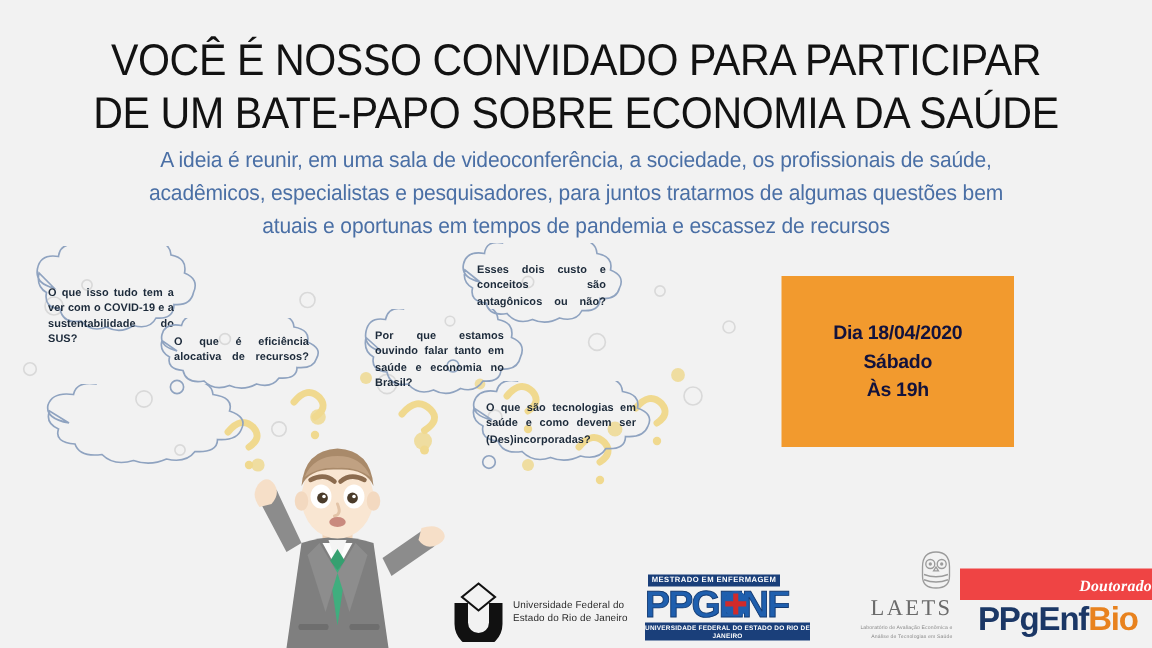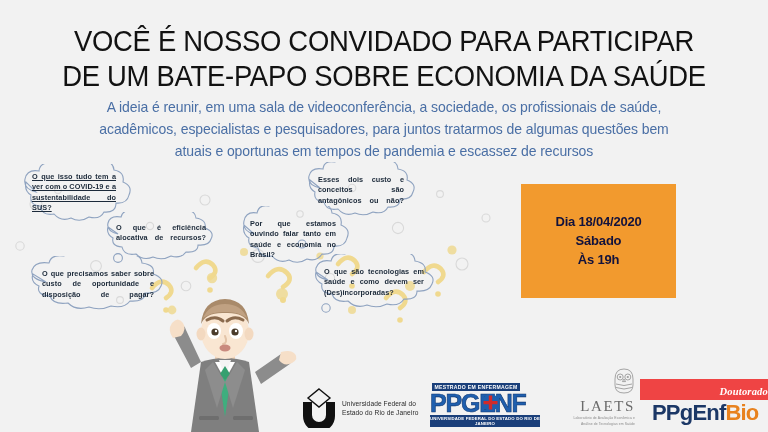--- a/index.html
+++ b/index.html
@@ -363,21 +363,21 @@
   </svg>
 
   <div class="bubble-layer">
 
     <div class="bubble" style="left:12px; top:4px; width:128px; height:66px;">
       <svg viewBox="0 0 128 66" width="128" height="66" xmlns="http://www.w3.org/2000/svg">
         <path d="M24 28 q-13 -3 -11 -13 q2 -10 14 -8 q1 -9 12 -8 q5 -8 16 -5 q8 -7 18 -1 q11 -4 16 5
                  q12 -2 13 8 q11 2 9 12 q10 4 6 13 q-2 9 -13 8 q0 10 -12 9 q-4 8 -15 5 q-9 6 -18 1
                  q-10 4 -17 -4 q-12 2 -14 -8 q-11 -1 -9 -11 q-7 -4 -5 -13 Z" fill="none" stroke="#8fa3c0" stroke-width="1.1"></path>
       </svg>
-      <div class="btext" style="left:20px; top:8px; width:84px;text-decoration:underline;">O que isso tudo tem a ver com o COVID-19 e a sustentabilidade do SUS?</div>
+      <div class="btext" style="left:20px; top:26px; width:84px;">O que isso tudo tem a ver com o COVID-19 e a sustentabilidade do SUS?</div>
     </div>
 
 
     <div class="bubble" style="left:296px; top:2px; width:126px; height:60px;">
       <svg viewBox="0 0 126 60" width="126" height="60" xmlns="http://www.w3.org/2000/svg">
         <path d="M24 26 q-13 -3 -11 -12 q2 -9 14 -7 q1 -9 12 -7 q5 -8 16 -5 q8 -6 18 -1 q11 -4 16 5
                  q12 -2 13 8 q11 2 9 11 q10 4 6 12 q-2 8 -13 7 q0 9 -12 8 q-4 8 -15 5 q-9 5 -18 1
                  q-10 4 -17 -4 q-12 2 -14 -7 q-11 -1 -9 -10 q-7 -4 -5 -12 Z" fill="none" stroke="#8fa3c0" stroke-width="1.1"></path>
       </svg>
       <div class="btext" style="left:22px; top:13px; width:86px;">Esses dois custo e conceitos são antagônicos ou não?</div>
@@ -402,21 +402,20 @@
       </svg>
       <div class="btext" style="left:18px; top:13px; width:86px;">Por que estamos ouvindo falar tanto em saúde e economia no Brasil?</div>
     </div>
 
     <div class="bubble" style="left:18px; top:96px; width:160px; height:62px;">
       <svg viewBox="0 0 160 62" width="160" height="62" xmlns="http://www.w3.org/2000/svg">
         <path d="M28 26 q-16 -3 -14 -12 q3 -9 17 -7 q2 -9 15 -7 q7 -8 20 -5 q10 -6 22 -1 q14 -4 20 5
                  q15 -2 16 8 q14 2 11 11 q12 4 8 12 q-3 8 -16 7 q0 9 -15 8 q-6 8 -19 5 q-11 5 -22 1
                  q-13 4 -21 -4 q-15 2 -18 -7 q-14 -1 -11 -10 q-9 -4 -6 -12 Z" fill="none" stroke="#8fa3c0" stroke-width="1.1"></path>
       </svg>
-      <div class="btext" style="left:24px; top:13px; width:112px;">O que precisamos saber sobre custo de oportunidade e disposição de pagar?</div>
     </div>
 
     <div class="bubble" style="left:302px; top:94px; width:140px; height:62px;">
       <svg viewBox="0 0 140 62" width="140" height="62" xmlns="http://www.w3.org/2000/svg">
         <path d="M26 26 q-14 -3 -12 -12 q3 -9 15 -7 q2 -9 14 -7 q6 -8 18 -5 q9 -6 20 -1 q12 -4 18 5
                  q13 -2 14 8 q12 2 10 11 q11 4 7 12 q-3 8 -15 7 q0 9 -13 8 q-5 8 -17 5 q-10 5 -20 1
                  q-11 4 -19 -4 q-13 2 -16 -7 q-12 -1 -10 -10 q-8 -4 -6 -12 Z" fill="none" stroke="#8fa3c0" stroke-width="1.1"></path>
         <circle cx="24" cy="54" r="4.2" fill="none" stroke="#8fa3c0" stroke-width="1.1"></circle>
       </svg>
       <div class="btext" style="left:22px; top:13px; width:100px;">O que são tecnologias em saúde e como devem ser (Des)incorporadas?</div>

